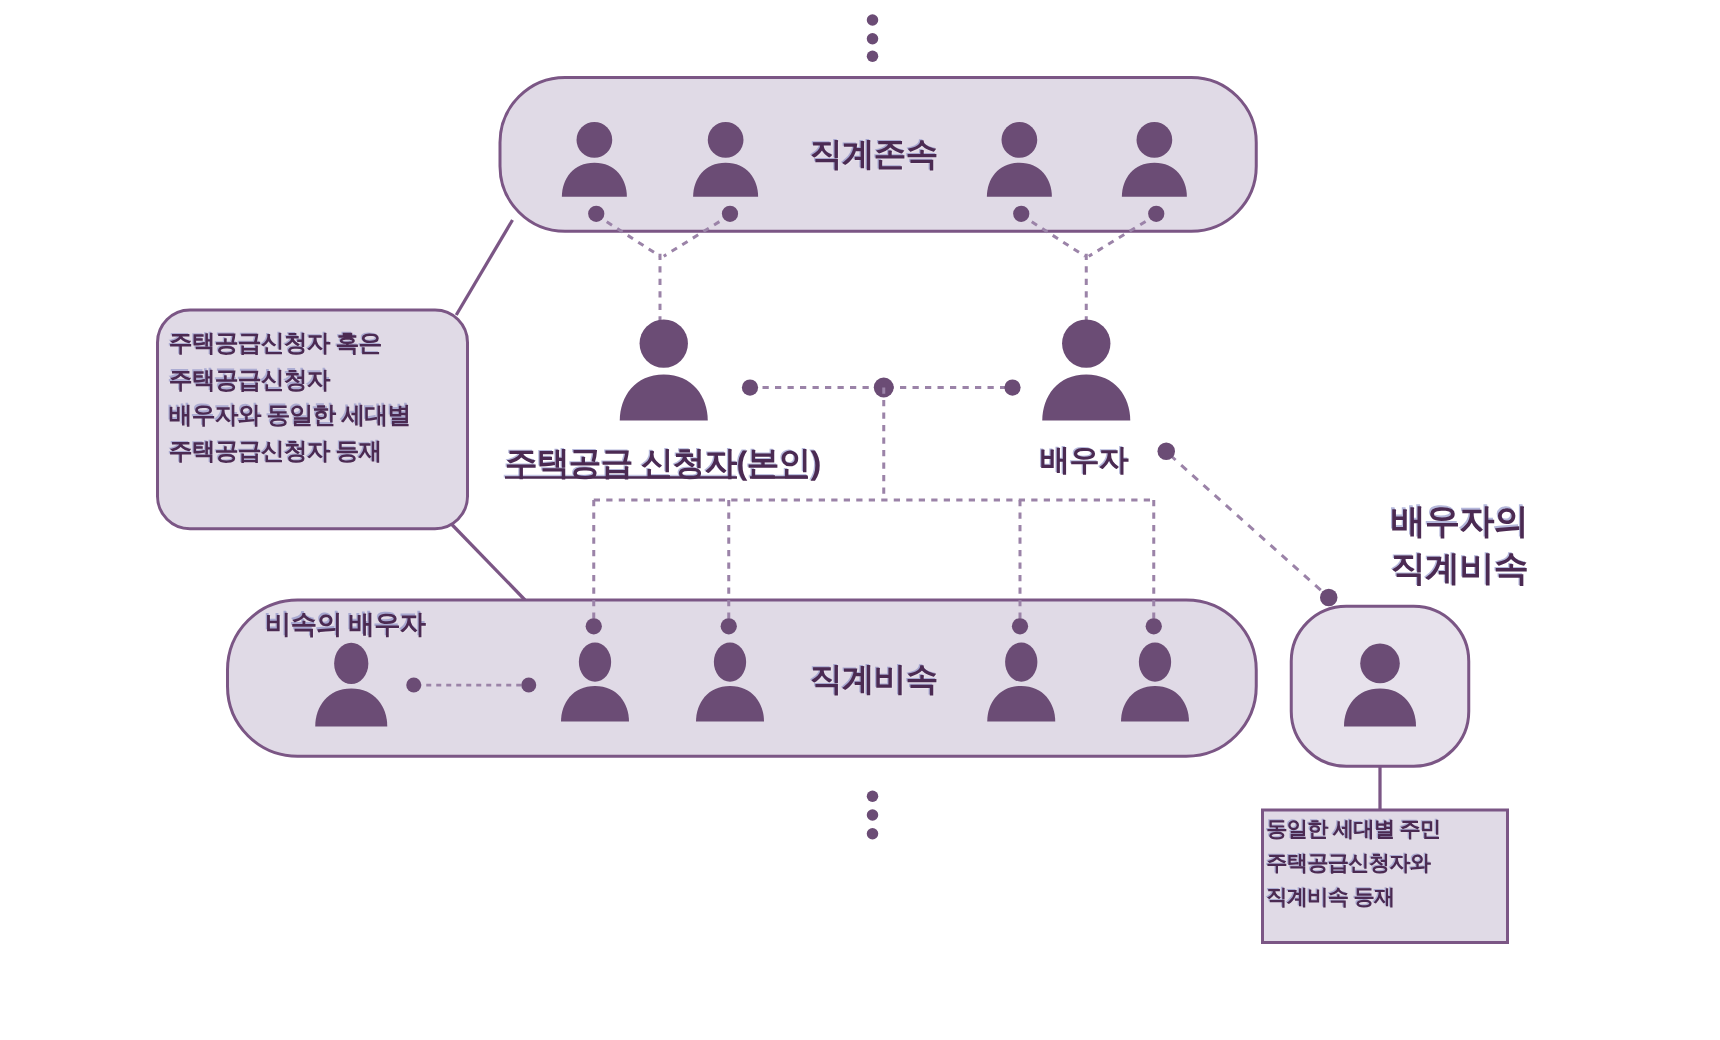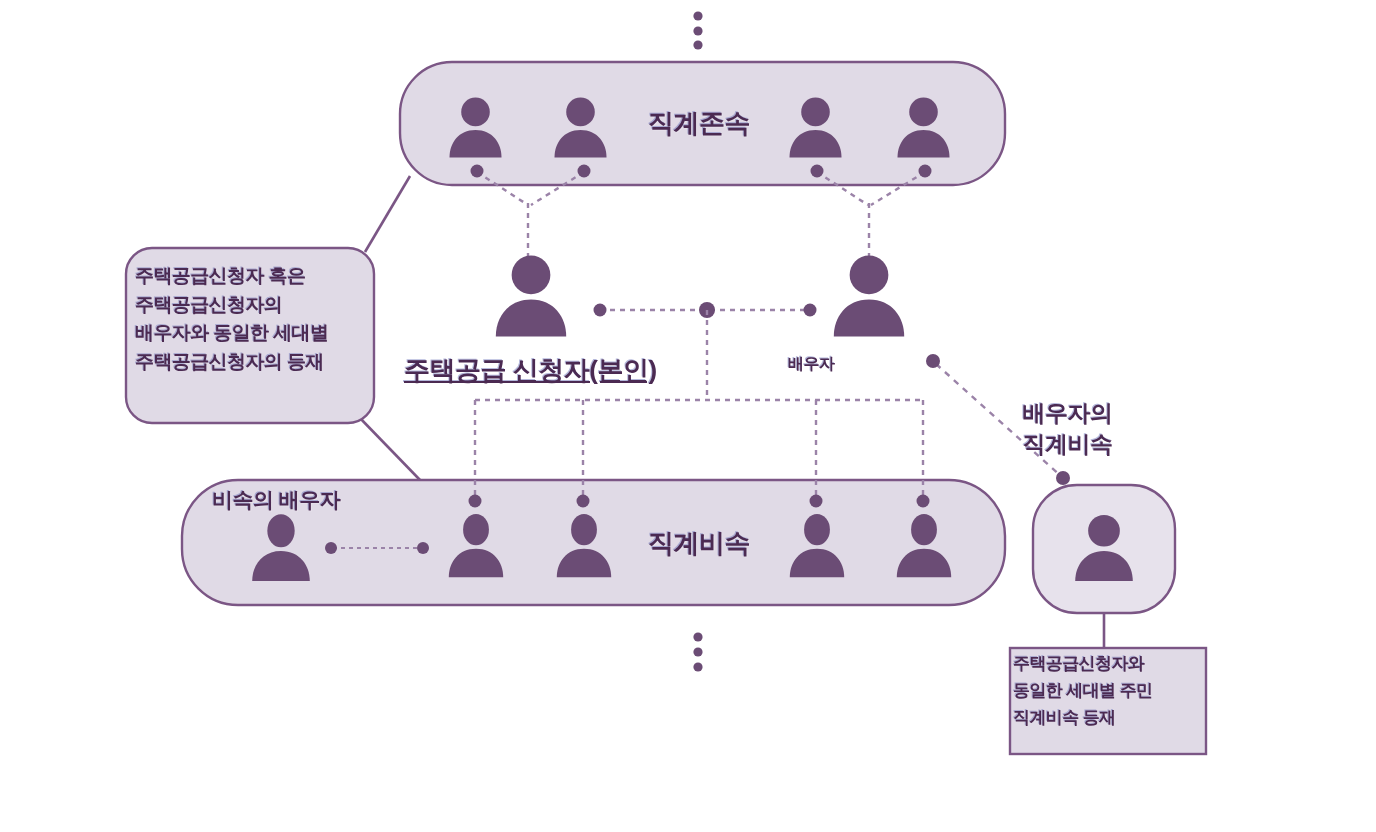--- a/index.html
+++ b/index.html
@@ -43,30 +43,30 @@
   .t-group-desc {
     left: 648px; top: 527px;
     font-size: 26px;
   }
   .t-applicant {
     left: 404px; top: 354px;
     font-size: 26px;
     text-decoration: underline;
   }
   .t-spouse {
-    left: 788px; top: 354px;
-    font-size: 16px;
+    left: 832px; top: 354px;
+    font-size: 24px;
   }
   .t-desc-spouse {
     left: 212px; top: 487px;
     font-size: 21px;
   }
   .t-spouse-desc {
-    left: 1000px; top: 398px;
-    font-size: 23px;
+    left: 1100px; top: 398px;
+    font-size: 28px;
     width: 135px;
     text-align: center;
     line-height: 1.35;
   }
   .callout-text {
     position: absolute;
     color: #4B2A52;
     font-weight: bold;
     font-size: 19px;
     line-height: 1.5;
@@ -211,24 +211,24 @@
   <div class="lbl t-applicant">주택공급 신청자(본인)</div>
 
   <div class="lbl t-spouse">배우자</div>
 
   <div class="lbl t-desc-spouse">비속의 배우자</div>
 
   <div class="lbl t-spouse-desc lbl-center"><span>배우자의</span><br><span>직계비속</span></div>
 
   <div class="callout-text c-left">
     <div>주택공급신청자 혹은</div>
-    <div>주택공급신청자의</div>
+    <div>주택공급신청자</div>
     <div>배우자와 동일한 세대별</div>
-    <div>주택공급신청자의 등재</div>
+    <div>주택공급신청자 등재</div>
   </div>
 
   <div class="callout-text c-right">
+    <div>동일한 세대별 주민</div>
     <div>주택공급신청자와</div>
-    <div>동일한 세대별 주민</div>
     <div>직계비속 등재</div>
   </div>
 
 </div>
 
 </body></html>

